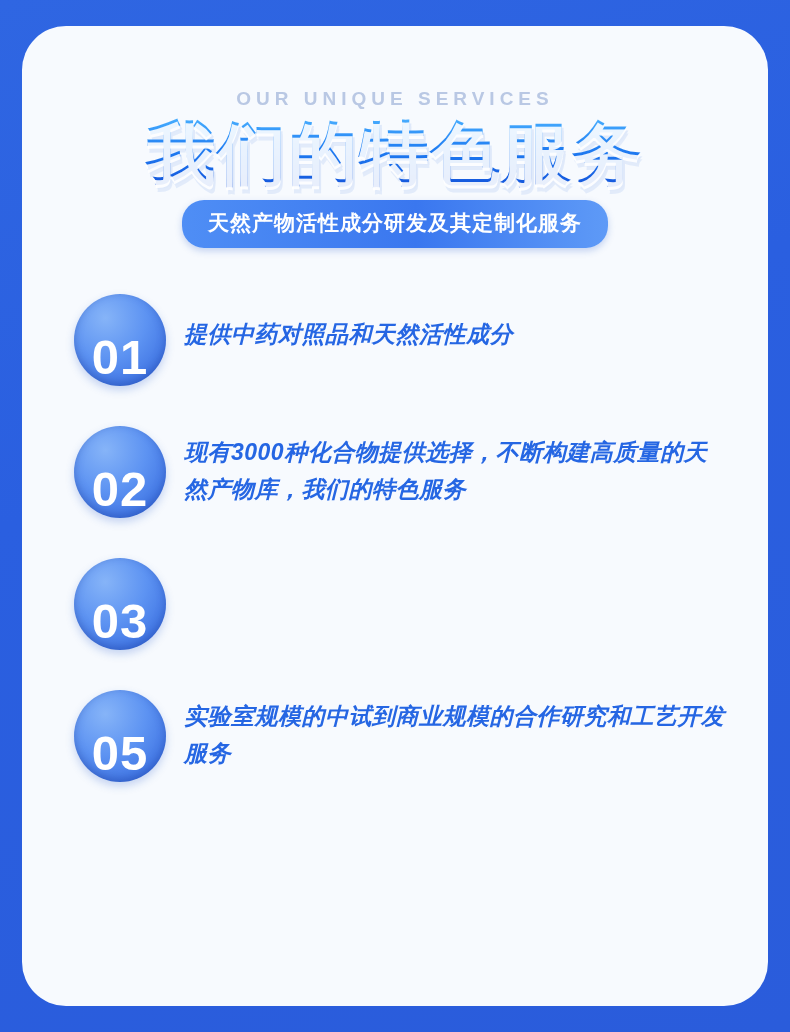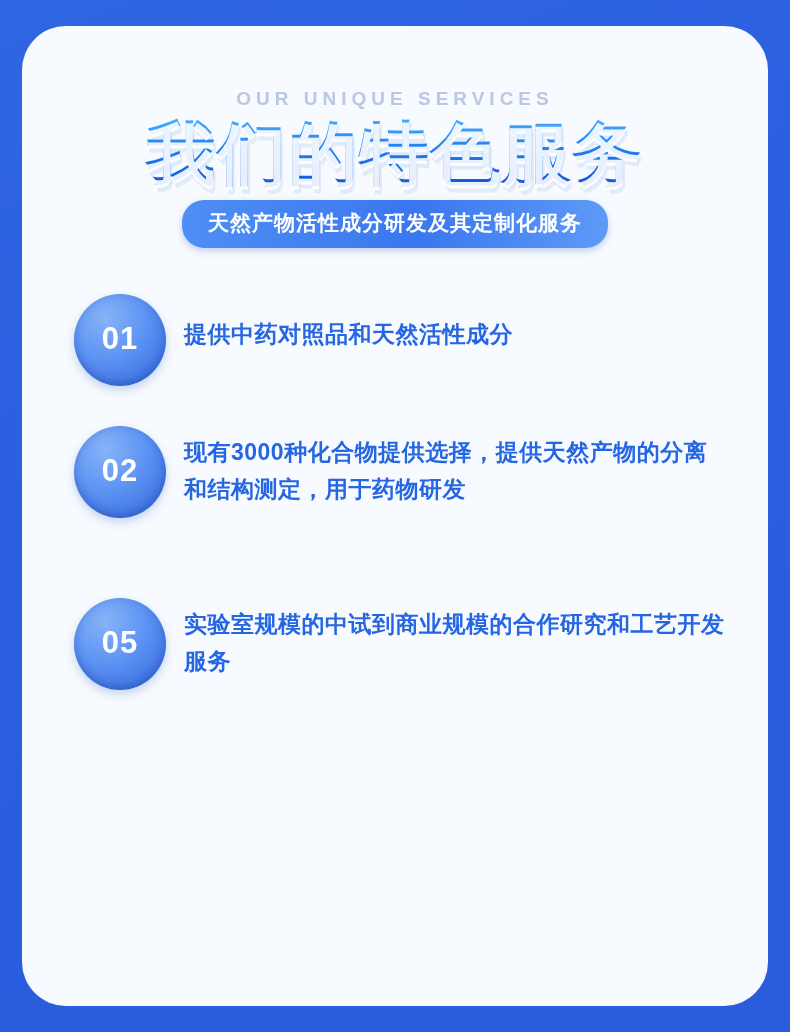--- a/index.html
+++ b/index.html
@@ -90,38 +90,39 @@
   }
   .item:last-child { margin-bottom: 0; }
 
   .badge {
     flex: 0 0 auto;
     width: 92px;
     height: 92px;
     border-radius: 50%;
     background: radial-gradient(circle at 34% 26%, #86b4f8 0%, #5d93f2 45%, #2f63db 100%);
     color: #ffffff;
-    font-size: 31px;
+    font-size: 49px;
     font-weight: bold;
     display: flex;
-    align-items: center;
+    align-items: flex-end;
     justify-content: center;
     letter-spacing: 1px;
     box-shadow: inset 0 -3px 8px rgba(20,50,140,0.35),
                 0 4px 8px rgba(45, 95, 205, 0.25);
     margin-right: 18px;
   }
 
   .item-text {
     color: #2566e3;
     font-size: 23px;
     font-weight: bold;
     line-height: 1.62;
     padding-top: 22px;
     letter-spacing: 0.5px;
+    font-style: italic;
   }
   .item.two-line .item-text { padding-top: 8px; }
 
   
   .badge span { transform: translateY(-1px); }
 </style>
 </head>
 <body>
 
 <div class="poster">
@@ -141,24 +142,27 @@
         <div class="badge">
           <span>01</span>
         </div>
         <div class="item-text">提供中药对照品和天然活性成分</div>
       </div>
 
       <div class="item two-line">
         <div class="badge">
           <span>02</span>
         </div>
-        <div class="item-text">现有3000种化合物提供选择，提供天然产物的分离和结构测定，用于药物研发</div>
+        <div class="item-text">现有3000种化合物提供选择，不断构建高质量的天然产物库，我们的特色服务</div>
       </div>
 
       <div class="item">
+        <div class="badge">
+          <span>03</span>
+        </div>
       </div>
 
 
       <div class="item two-line">
         <div class="badge">
           <span>05</span>
         </div>
         <div class="item-text">实验室规模的中试到商业规模的合作研究和工艺开发服务</div>
       </div>
 

